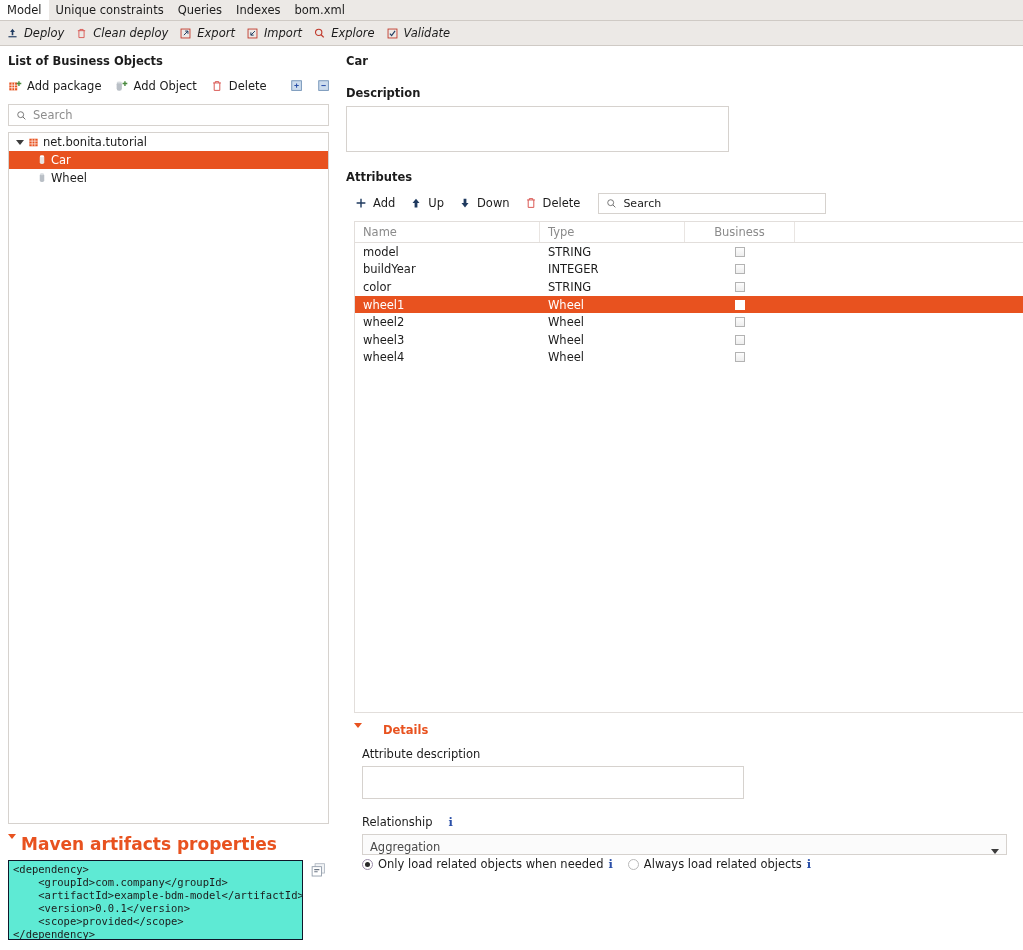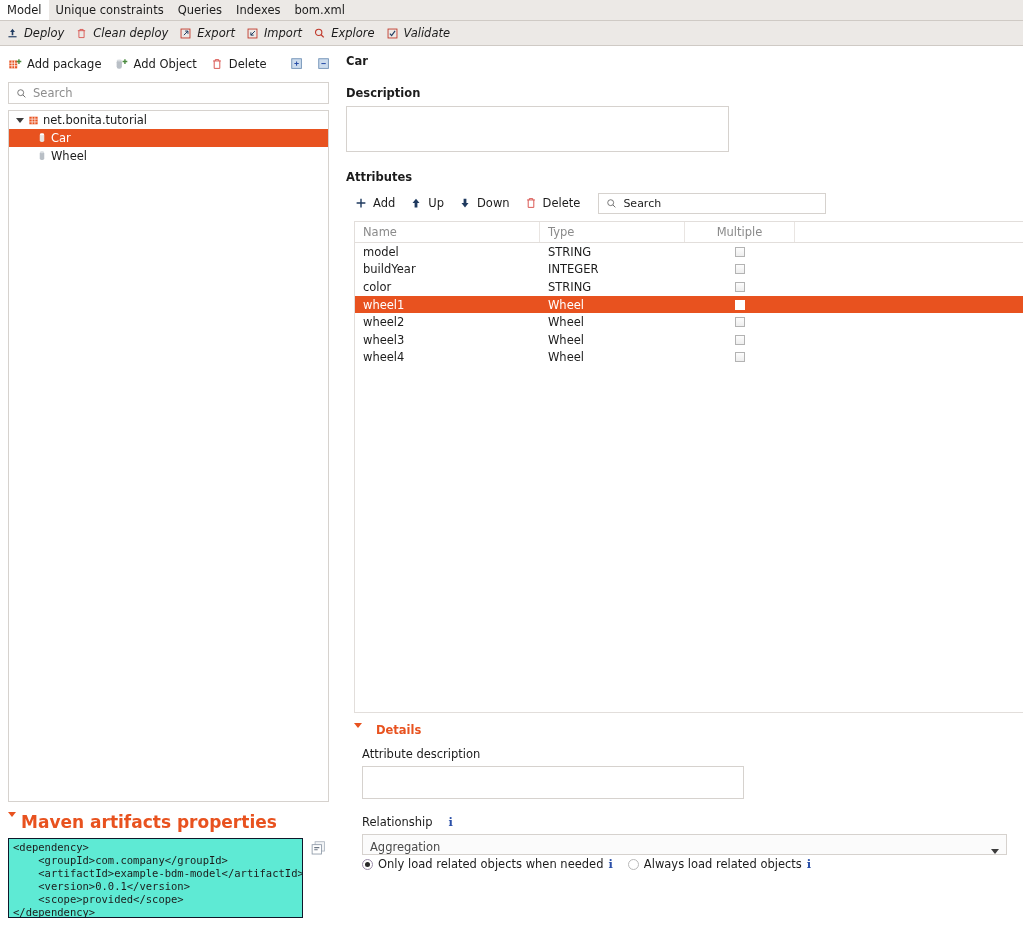--- a/index.html
+++ b/index.html
@@ -258,21 +258,21 @@
   .td.c-mult { justify-content: center; padding-left: 0; }
   .cbx {
     width: 10px; height: 10px;
     border: 1px solid #b3b3b3;
     background: linear-gradient(#fdfdfd, #eeeeee);
     display: block;
   }
   .trow.selected .cbx { border-color: #ffffff; background: #ffffff; }
 
   .details-hdr {
-    display: flex; align-items: flex-start; gap: 14px;
+    display: flex; align-items: flex-start; gap: 21px;
     color: #e8521f; font-weight: bold; font-size: 11.5px;
     margin-top: 10px; margin-left: 8px;
     cursor: default;
   }
   .detail-body { margin-left: 16px; margin-top: 10px; }
   .sm-label { font-size: 11.5px; color: #1c1c1c; }
   .attr-desc-box {
     margin-top: 5px;
     width: 382px; height: 33px;
     border: 1px solid #d6d2ce;
@@ -375,20 +375,21 @@
       <path d="M4.8 8.2 L6.9 10.5 L11.2 4.8" stroke="#1f3a5f" stroke-width="1.4" fill="none"></path>
     </svg>
     <span>Validate</span>
   </div>
 </div>
 
 <div class="main">
 
   <div class="left">
 
+    <div class="panel-title">List of Business Objects</div>
 
     <div class="left-tools">
 
       <div class="lt-item">
         <svg class="iconbtn" viewBox="0 0 16 16">
           <rect x="1.5" y="4" width="9" height="9" fill="#e8521f"></rect>
           <path d="M1.5 7 H10.5 M1.5 10 H10.5 M4.5 4 V13 M7.5 4 V13" stroke="#ffffff" stroke-width="0.9"></path>
           <path d="M12.5 2.5 V8 M9.8 5.2 H15.2" stroke="#4a8a3f" stroke-width="1.6"></path>
         </svg>
         <span>Add package</span>
@@ -532,21 +533,21 @@
           <path d="M10 10 L13.6 13.6" stroke="#6b6b6b" stroke-width="1.4"></path>
         </svg>
         <span class="sph">Search</span>
       </div>
     </div>
 
     <div class="table-wrap">
       <div class="thead">
         <div class="th c-name">Name</div>
         <div class="th c-type">Type</div>
-        <div class="th c-mult">Multiple</div>
+        <div class="th c-mult">Business</div>
         <div class="th c-rest"></div>
       </div>
 
       <div class="trow">
         <div class="td c-name">model</div>
         <div class="td c-type">STRING</div>
         <div class="td c-mult">
           <span class="cbx"></span>
         </div>
         <div class="td c-rest"></div>

